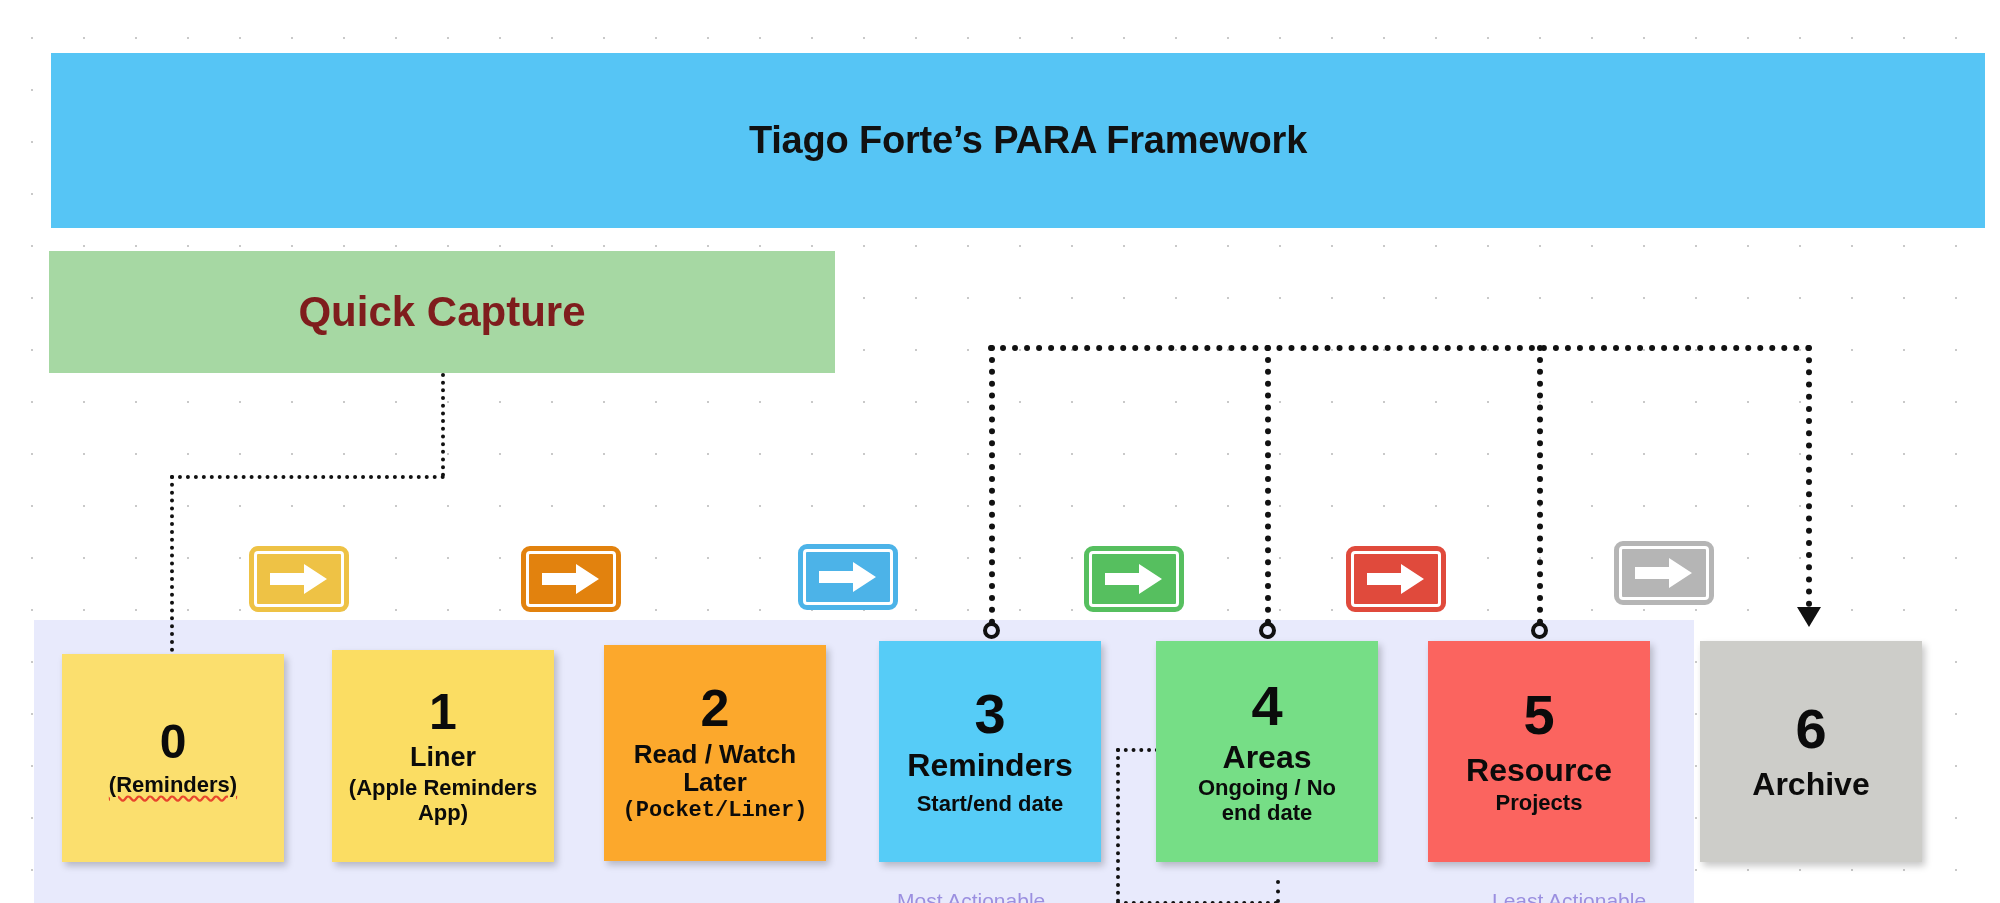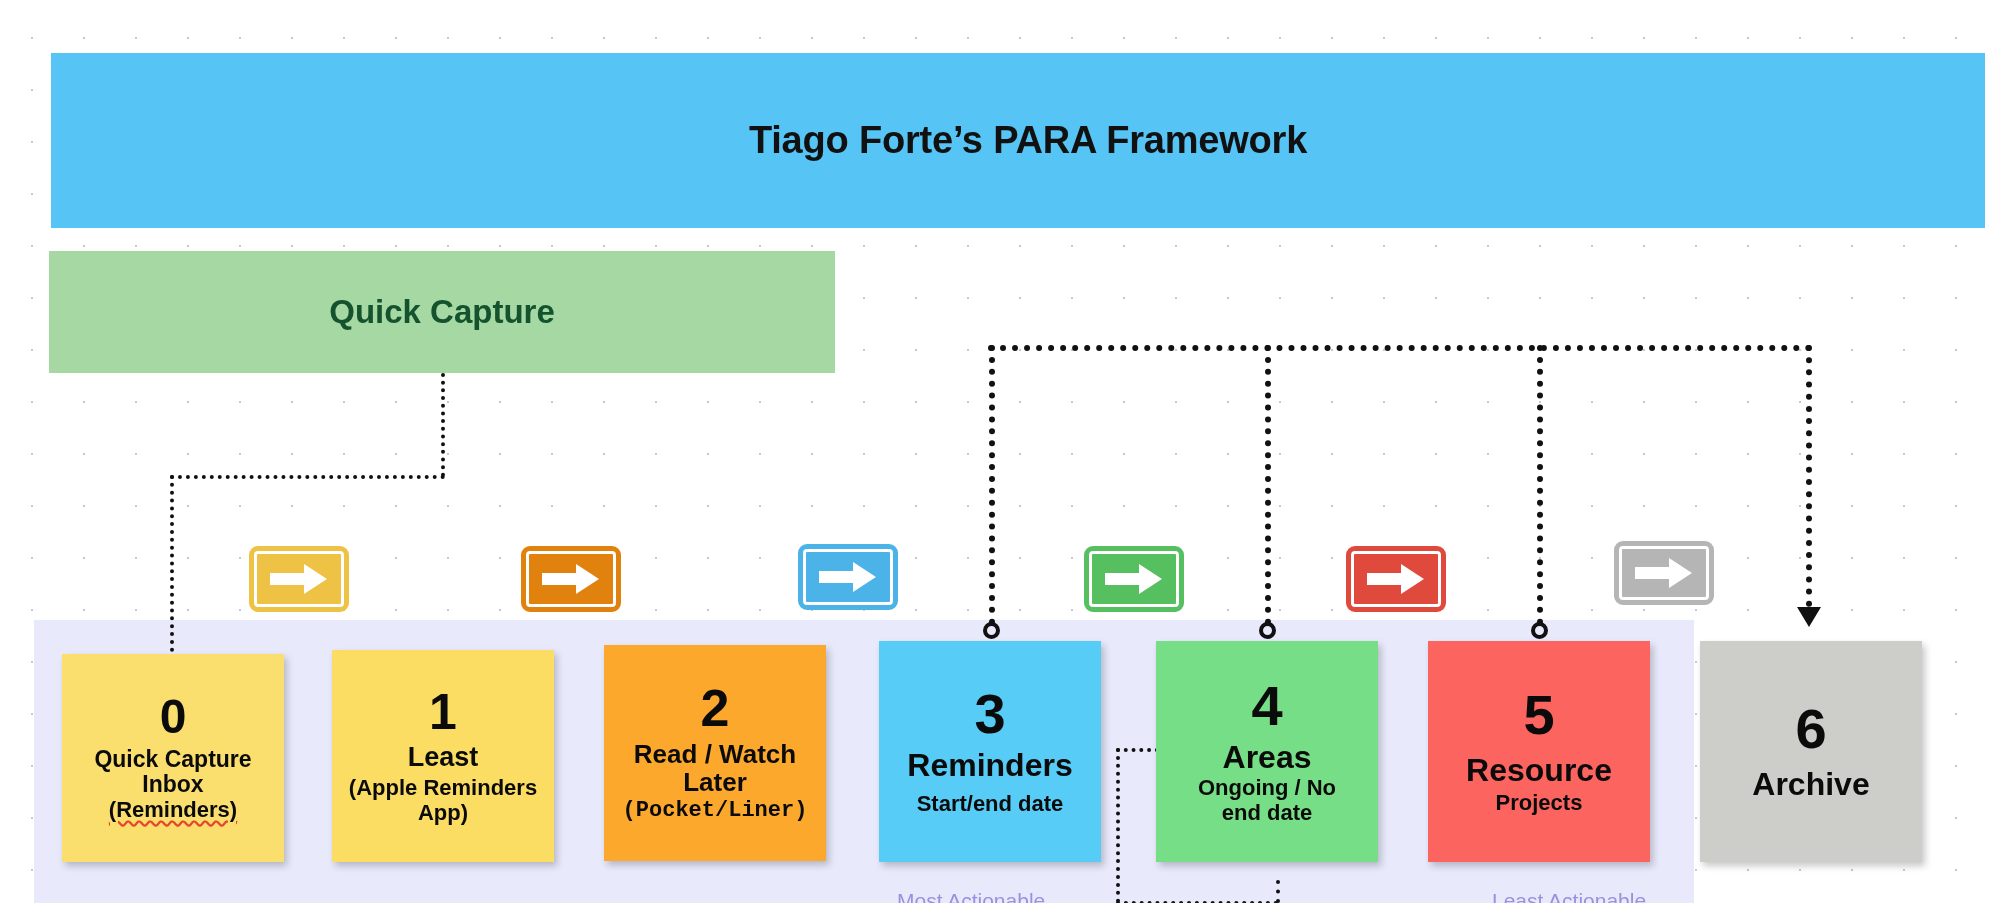--- a/index.html
+++ b/index.html
@@ -38,23 +38,23 @@
 
   
   #quick-capture-banner {
     position: absolute;
     left: 49px; top: 251px;
     width: 786px; height: 122px;
     background: #a6d8a3;
     display: flex; align-items: center; justify-content: center;
   }
   #quick-capture-text {
-    font-size: 33px;
-    font-weight: bold;
-    color: #14532d;
+    font-size: 42px;
+    font-weight: bold;
+    color: #7f1d1d;
   }
 
   
   #band {
     position: absolute;
     left: 34px; top: 620px;
     width: 1660px; height: 283px;
     background: #e8eafc;
   }
 
@@ -221,27 +221,26 @@
   <div class="arrow-sign" style="left: 1614px; top: 541px; width: 100px; height: 64px; border-width: 5px; background: rgb(181, 181, 181); border-color: rgb(181, 181, 181);">
     <div class="inner">
       <svg width="58" height="34" viewBox="0 0 58 34" aria-hidden="true">
         <path d="M0 11 L34 11 L34 2 L57 17 L34 32 L34 23 L0 23 Z" fill="#ffffff"></path>
       </svg>
     </div>
   </div>
 
   <div class="card" style="left: 62px; top: 654px; width: 222px; height: 208px; background: rgb(251, 223, 110);">
     <span class="num" style="font-size:48px; margin-bottom:6px;">0</span>
-    <span class="ttl" style="font-size:23px;">Quick Capture Inbox</span>
     <span class="sub spell" style="font-size:22px; margin-top:1px;">(Reminders)</span>
   </div>
 
   <div class="card" style="left: 332px; top: 650px; width: 222px; height: 212px; background: rgb(251, 221, 99);">
     <span class="num" style="font-size:50px; margin-bottom:6px;">1</span>
-    <span class="ttl" style="font-size:27px;">Least</span>
+    <span class="ttl" style="font-size:27px;">Liner</span>
     <span class="sub" style="font-size:22px; margin-top:4px;">(Apple Reminders App)</span>
   </div>
 
   <div class="card" style="left: 604px; top: 645px; width: 222px; height: 216px; background: rgb(252, 168, 44);">
     <span class="num" style="font-size:52px; margin-bottom:6px;">2</span>
     <span class="ttl" style="font-size:26px;">Read / Watch Later</span>
     <span class="sub" style="font-size:22px; margin-top:3px;font-family:Liberation Mono, monospace;">(Pocket/Liner)</span>
   </div>
 
   <div class="card" style="left: 879px; top: 641px; width: 222px; height: 221px; background: rgb(86, 204, 247);">

